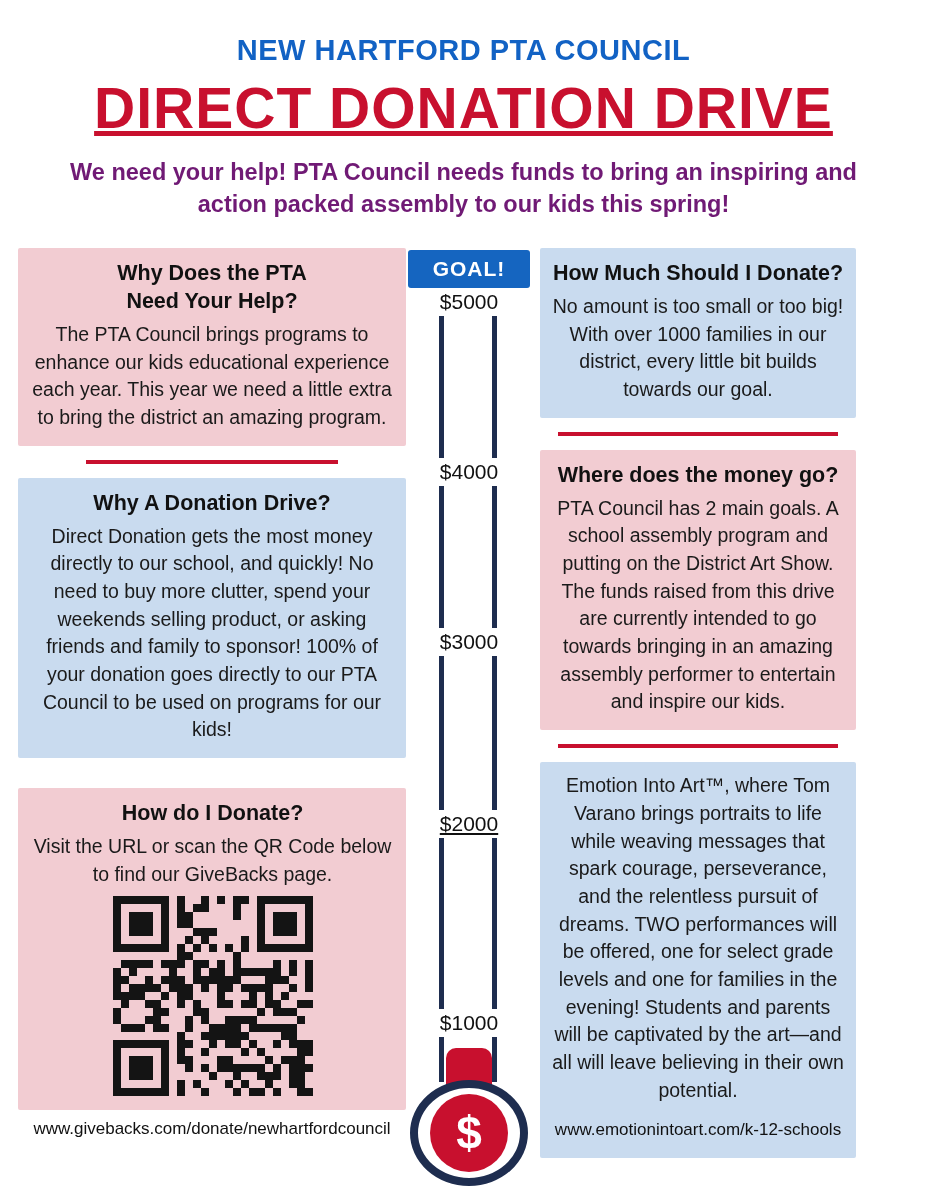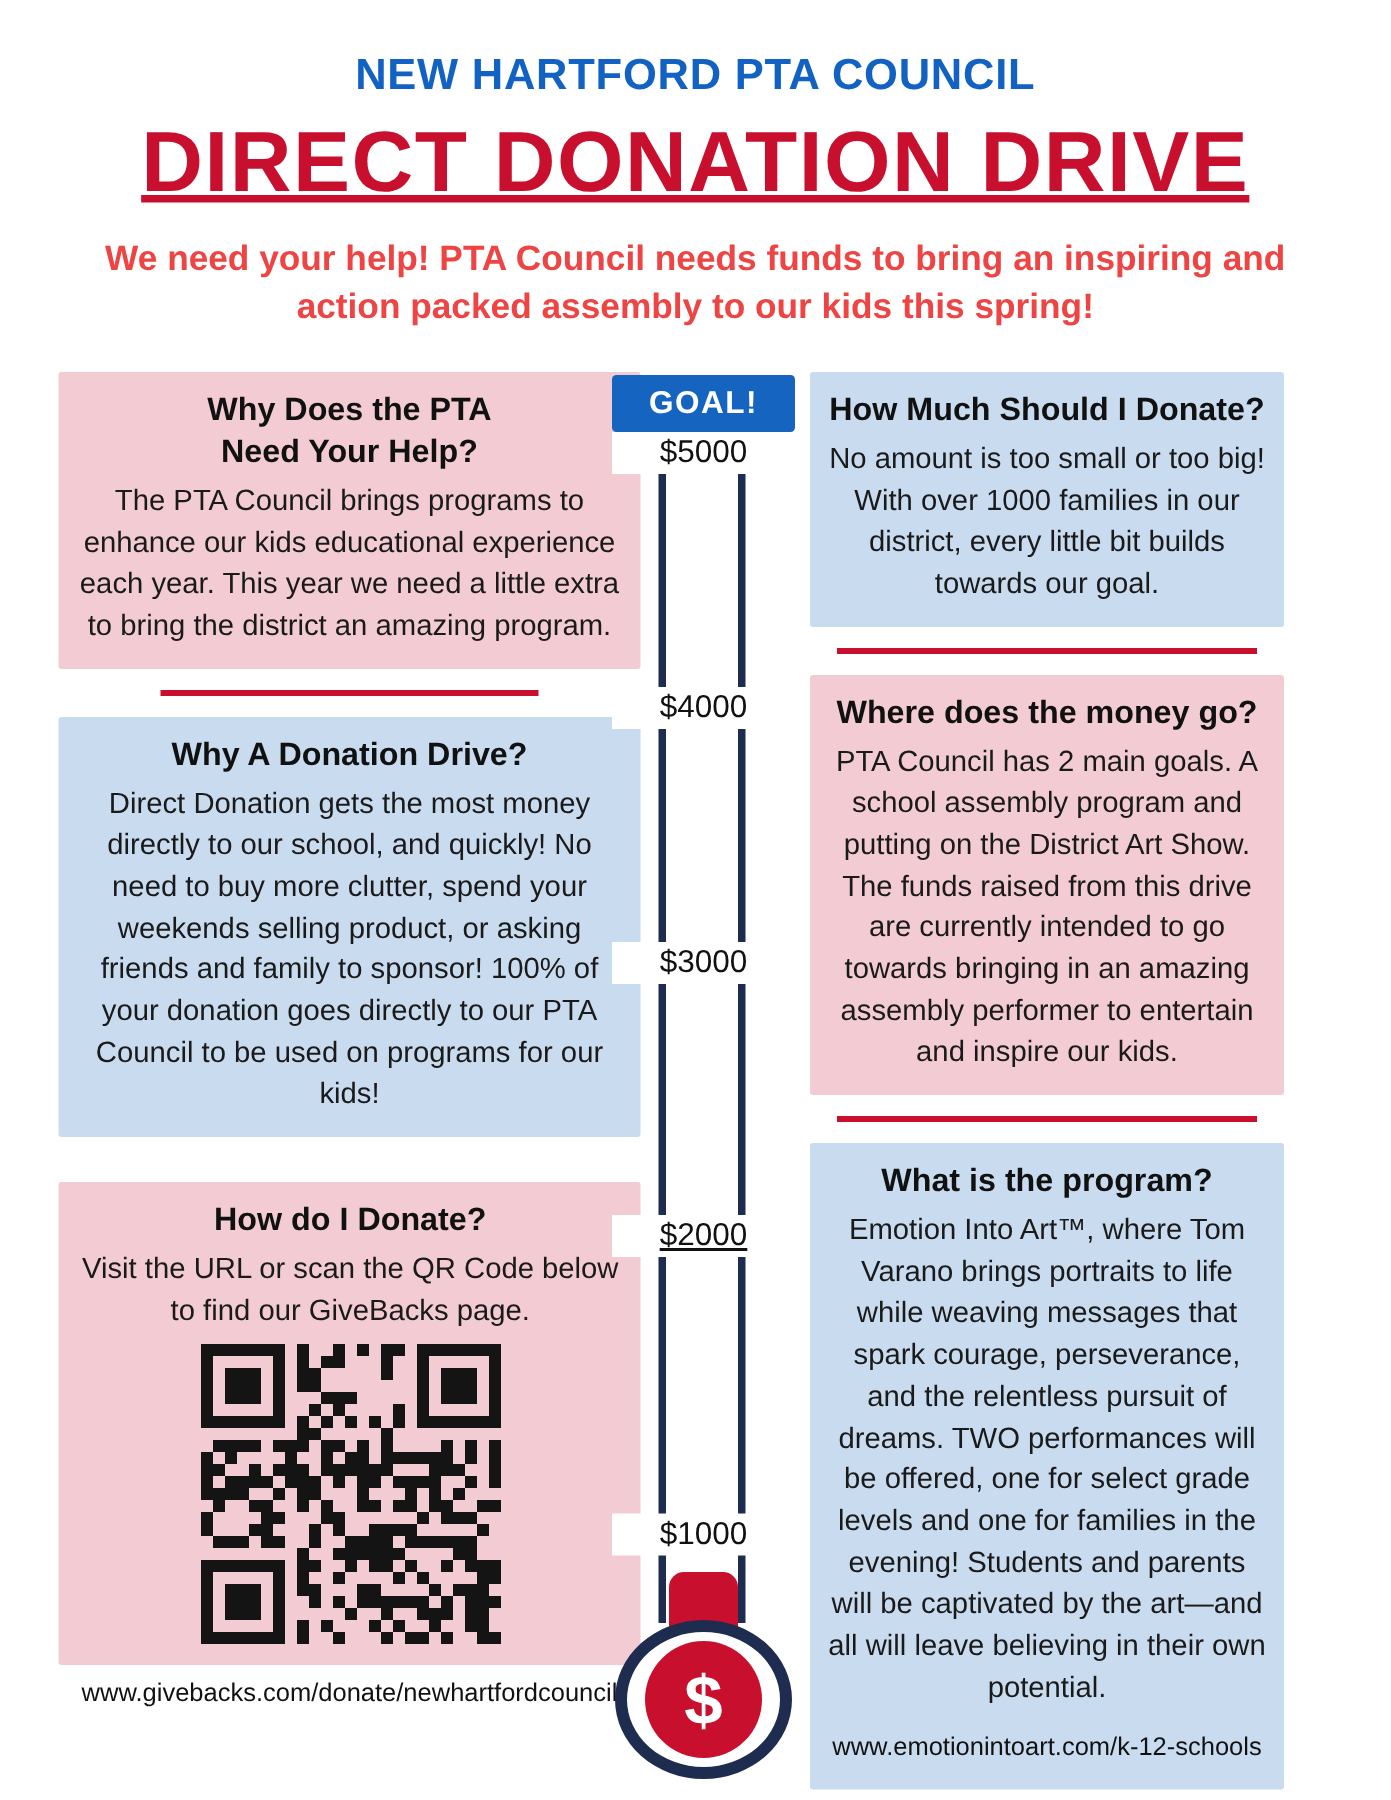--- a/index.html
+++ b/index.html
@@ -25,27 +25,27 @@
     font-size: 57px;
     font-weight: 800;
     color: #c8102e;
     letter-spacing: 1px;
     margin: 8px 0 12px 0;
     text-decoration: underline;
   }
   .subtitle {
     font-size: 23.5px;
     font-weight: bold;
-    color: #ef4444;
+    color: #701a75;
     width: 790px;
     margin: 16px auto;
     line-height: 1.35;
   }
   
-  .col-left  { position: absolute; left: 18px;  top: 248px; width: 388px; margin-left: 21px; }
+  .col-left  { position: absolute; left: 18px;  top: 248px; width: 388px; }
   .col-center{ position: absolute; left: 408px; top: 250px; width: 122px; height: 940px; }
   .col-right { position: absolute; left: 540px; top: 248px; width: 316px; }
 
   .box {
     border-radius: 2px;
     padding: 10px 12px 14px 12px;
     text-align: center;
   }
   .box.pink { background: #f2ccd2; }
   .box.blue { background: #c9dbef; }
@@ -527,19 +527,18 @@
       <h2>How Much Should I Donate?</h2>
       <p>No amount is too small or too big! With over 1000 families in our district, every little bit builds towards our goal.</p>
     </section>
     <div class="divider"></div>
     <section class="box pink">
       <h2>Where does the money go?</h2>
       <p>PTA Council has 2 main goals. A school assembly program and putting on the District Art Show. The funds raised from this drive are currently intended to go towards bringing in an amazing assembly performer to entertain and inspire our kids.</p>
     </section>
     <div class="divider"></div>
     <section class="box blue last">
-      <h2>What is the program?</h2>
       <p>Emotion Into Art™, where Tom Varano brings portraits to life while weaving messages that spark courage, perseverance, and the relentless pursuit of dreams. TWO performances will be offered, one for select grade levels and one for families in the evening! Students and parents will be captivated by the art—and all will leave believing in their own potential.</p>
       <div class="url-inside">www.emotionintoart.com/k-12-schools</div>
     </section>
   </div>
 
 </div>
 
 </body></html>

